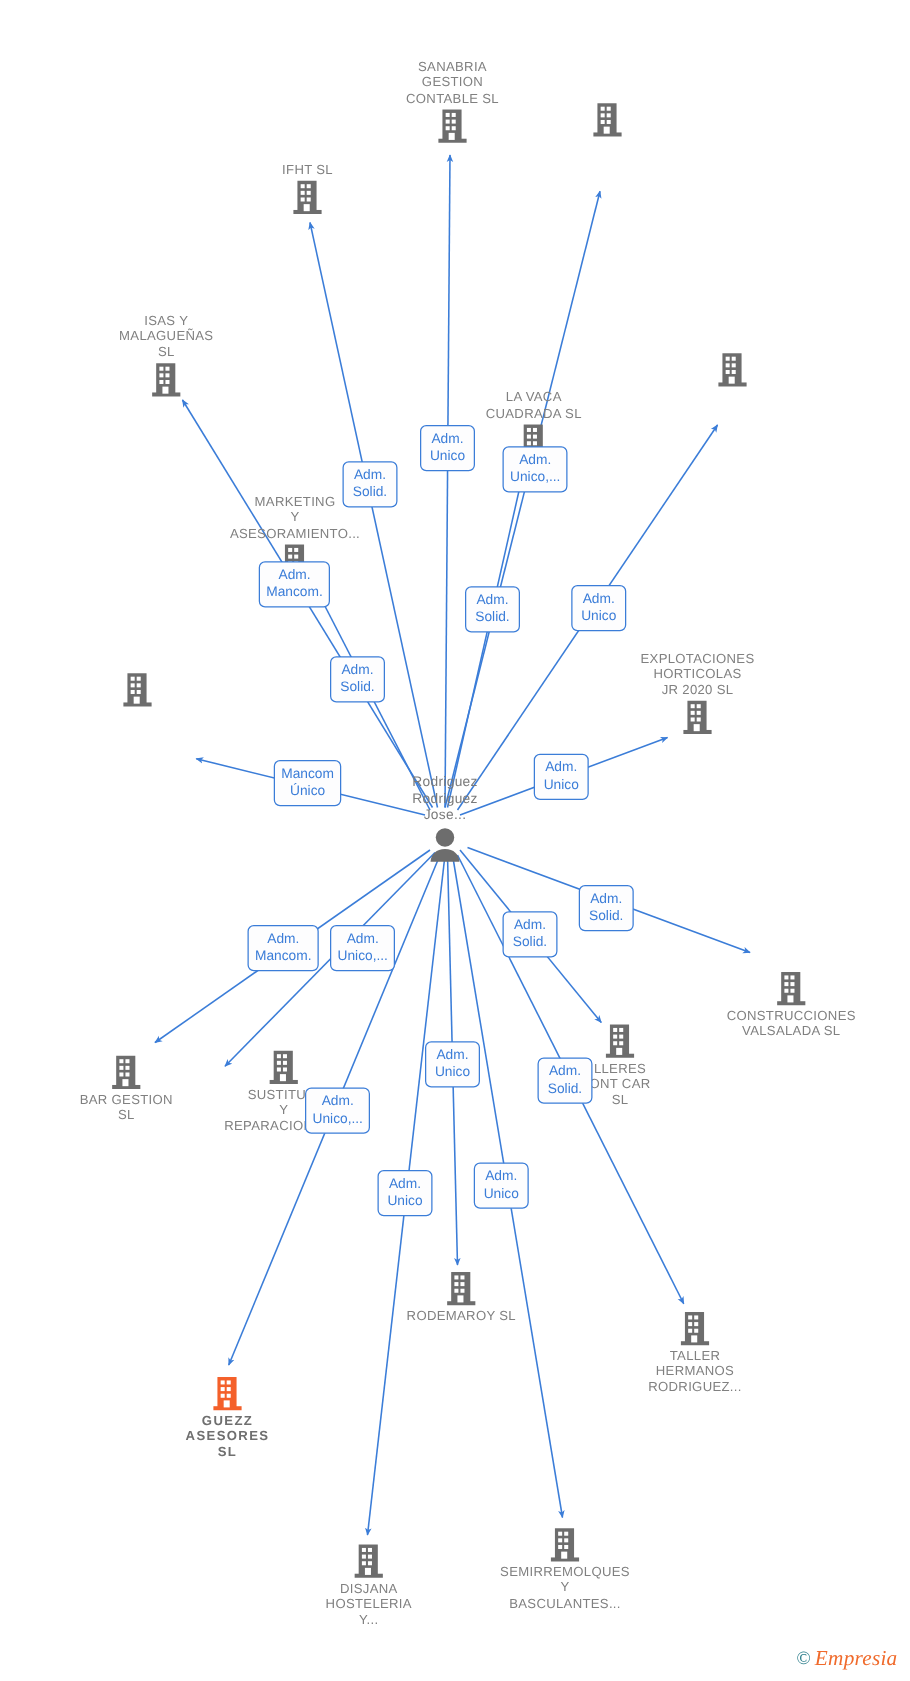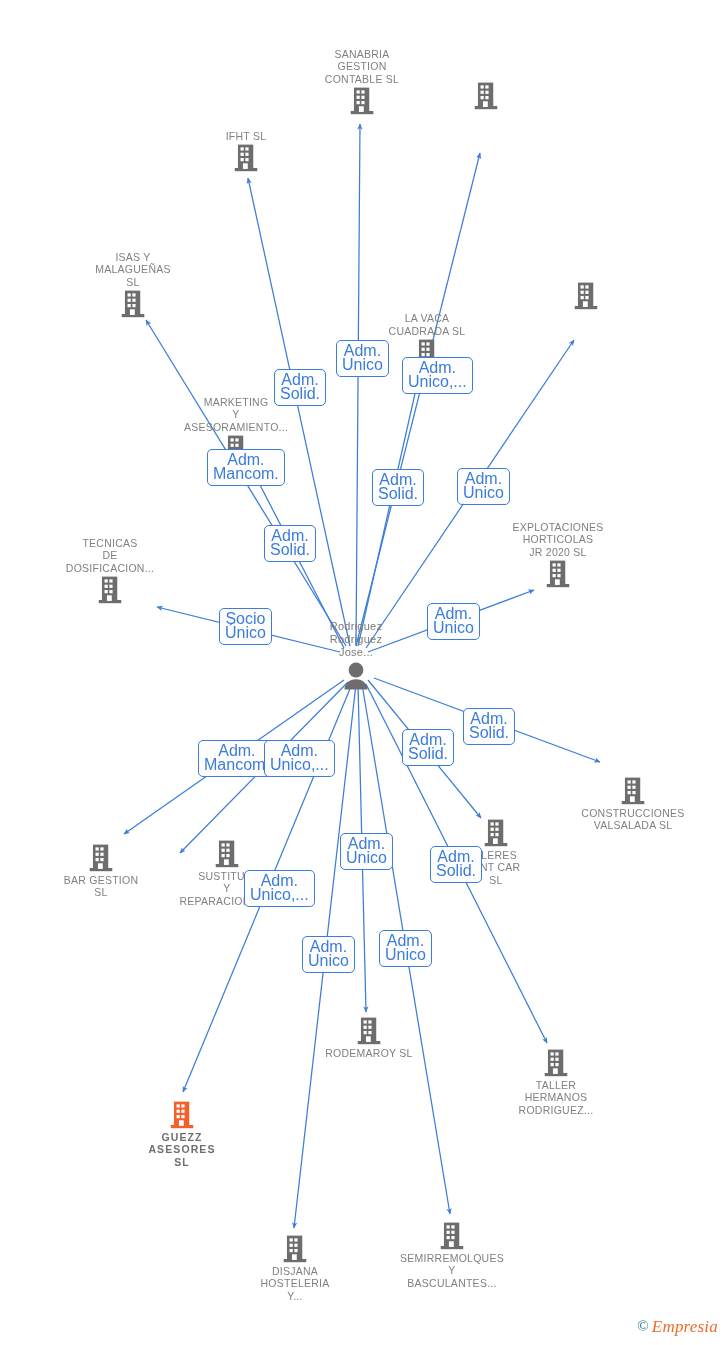--- a/index.html
+++ b/index.html
@@ -51,21 +51,21 @@
     letter-spacing:1.1px;
     font-size:10.5px;
   }
   .badge{
     position:absolute;
     box-sizing:border-box;
     background:#fdfdfe;
     border:1.3px solid #3b7dd8;
     border-radius:5px;
     color:#3b7dd8;
-    font-size:16px;
+    font-size:11px;
     line-height:14px;
     padding:3px 5px 4px 5px;
     text-align:center;
     white-space:pre-line;
     min-width:44px;
   }
   .watermark{
     position:absolute;
     right:10px;
     bottom:8px;
@@ -243,23 +243,20 @@
               <rect x="9.2" y="12" width="4" height="4"></rect>
               <rect x="15.2" y="12" width="4" height="4"></rect>
               <rect x="9.2" y="18.6" width="4" height="4"></rect>
               <rect x="15.2" y="18.6" width="4" height="4"></rect>
               <rect x="12.2" y="25.2" width="6" height="7"></rect>
             </g>
           </svg>
         </span>
       </div>
       <div class="node company above" style="top: 536.8px; left: 110px;">
-        <span class="lbl">TECNICAS
-DE
-DOSIFICACION...</span>
         <span class="glyph">
           <svg width="26" height="29" viewBox="0 0 32 36" fill="#6d6d6d">
             <rect x="6" y="2" width="19" height="30"></rect>
             <rect x="2" y="31" width="28" height="4"></rect>
             <g fill="#ffffff">
               <rect x="9.2" y="5.4" width="4" height="4"></rect>
               <rect x="15.2" y="5.4" width="4" height="4"></rect>
               <rect x="9.2" y="12" width="4" height="4"></rect>
               <rect x="15.2" y="12" width="4" height="4"></rect>
               <rect x="9.2" y="18.6" width="4" height="4"></rect>
@@ -485,21 +482,21 @@
       <div class="badge" style="left: 274px; top: 369px;">Adm.
 Solid.</div>
       <div class="badge" style="left: 207px; top: 449px;">Adm.
 Mancom.</div>
       <div class="badge" style="left: 372px; top: 469px;">Adm.
 Solid.</div>
       <div class="badge" style="left: 457px; top: 468px;">Adm.
 Unico</div>
       <div class="badge" style="left: 264px; top: 525px;">Adm.
 Solid.</div>
-      <div class="badge" style="left: 219px; top: 608px;">Socio
+      <div class="badge" style="left: 219px; top: 608px;">Mancom
 Único</div>
       <div class="badge" style="left: 427px; top: 603px;">Adm.
 Unico</div>
       <div class="badge" style="left: 463px; top: 708px;">Adm.
 Solid.</div>
       <div class="badge" style="left: 402px; top: 729px;">Adm.
 Solid.</div>
       <div class="badge" style="left: 198px; top: 740px;">Adm.
 Mancom.</div>
       <div class="badge" style="left: 264px; top: 740px;">Adm.

